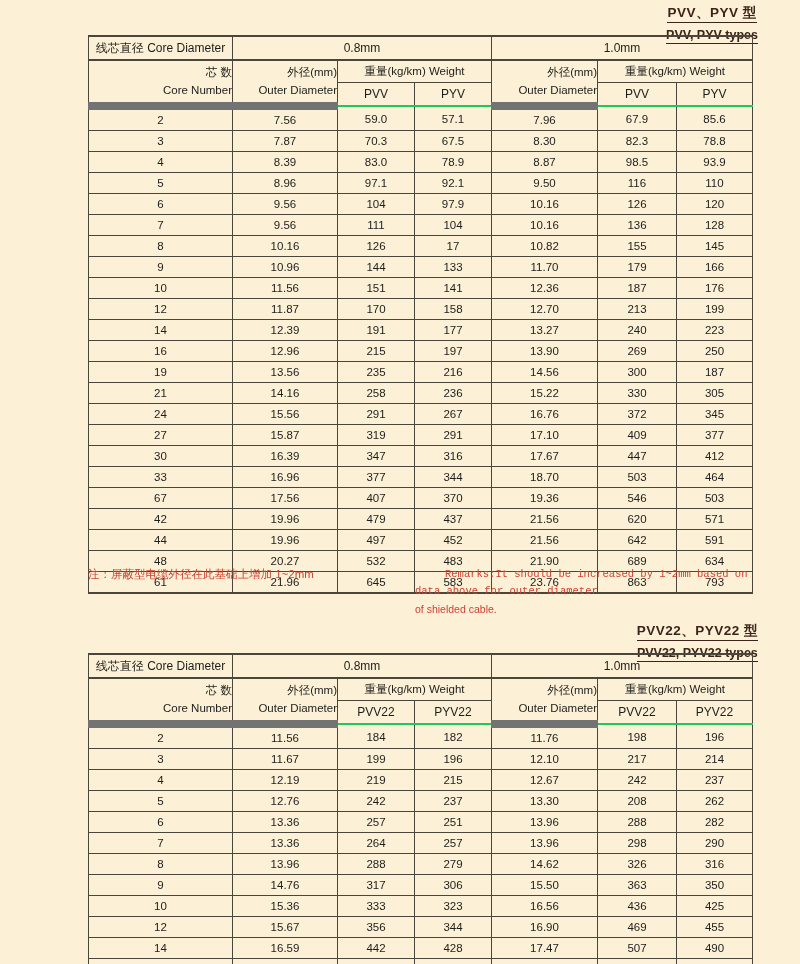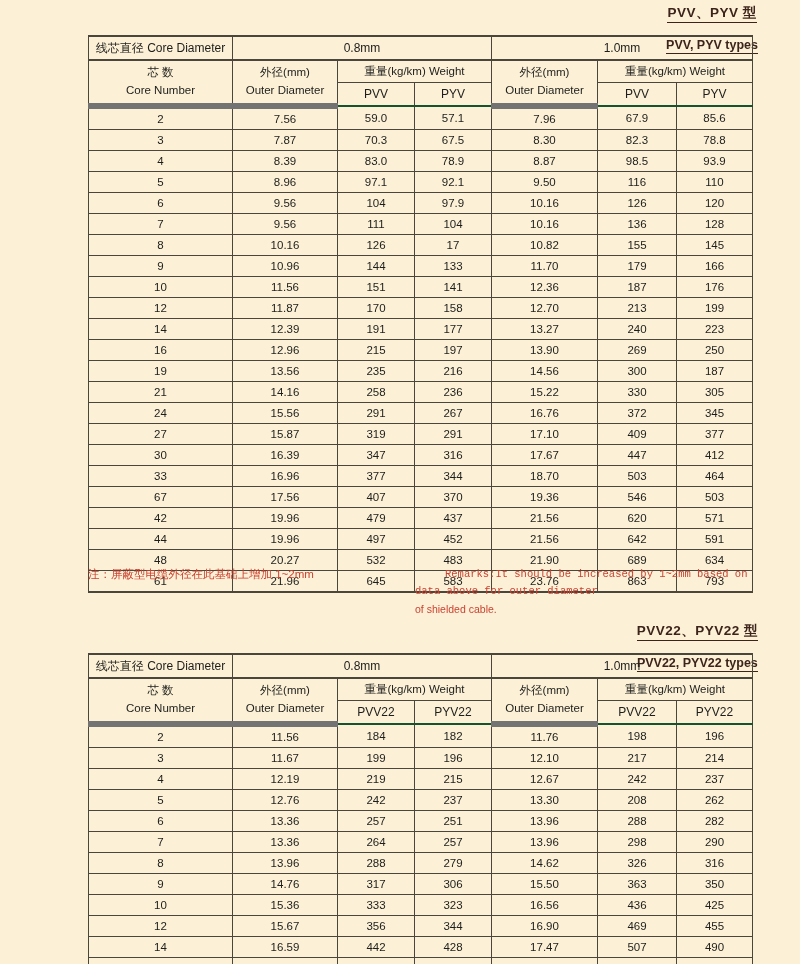--- a/index.html
+++ b/index.html
@@ -24,21 +24,21 @@
     display: inline-block;
     border-bottom: 1.5px solid #3d241b;
     padding-bottom: 1px;
     letter-spacing: 0.5px;
   }
   .title-block .en {
     font-size: 12.5px;
     display: inline-block;
     border-bottom: 1.5px solid #3d241b;
     padding-bottom: 1px;
-    margin-top: 15px;
+    margin-top: 5px;
   }
   table.spec-table {
     position: absolute;
     left: 88px;
     border-collapse: collapse;
     table-layout: fixed;
     width: 664px;
     font-size: 11.5px;
   }
   .spec-table th, .spec-table td {
@@ -49,22 +49,22 @@
     font-weight: normal;
     color: #1d1d1b;
   }
   .spec-table tr.h1 th {
     height: 22px;
     font-size: 12px;
     border-top: 2px solid #4a463c;
     border-bottom: 2px solid #4a463c;
   }
   .spec-table tr.h2 th { height: 21px; font-size: 11.5px; }
-  .spec-table tr.h3 th { height: 22px; font-size: 12px; border-bottom: 2px solid #14532d; }
-  .spec-table th.rs { border-bottom: 6px solid #737373; line-height: 1.55; }
+  .spec-table tr.h3 th { height: 22px; font-size: 12px; border-bottom: 2px solid #22c55e; }
+  .spec-table th.rs { border-bottom: 8px solid #737373; line-height: 1.55; text-align: right; }
   .spec-table tbody td { height: 20px; }
   .spec-table tbody tr:last-child td { border-bottom: 2px solid #4a463c; }
   .note-zh {
     position: absolute;
     left: 88px; top: 567px;
     color: #cc4232;
     font-size: 11.5px;
     text-align: center;
   }
   .note-en {

